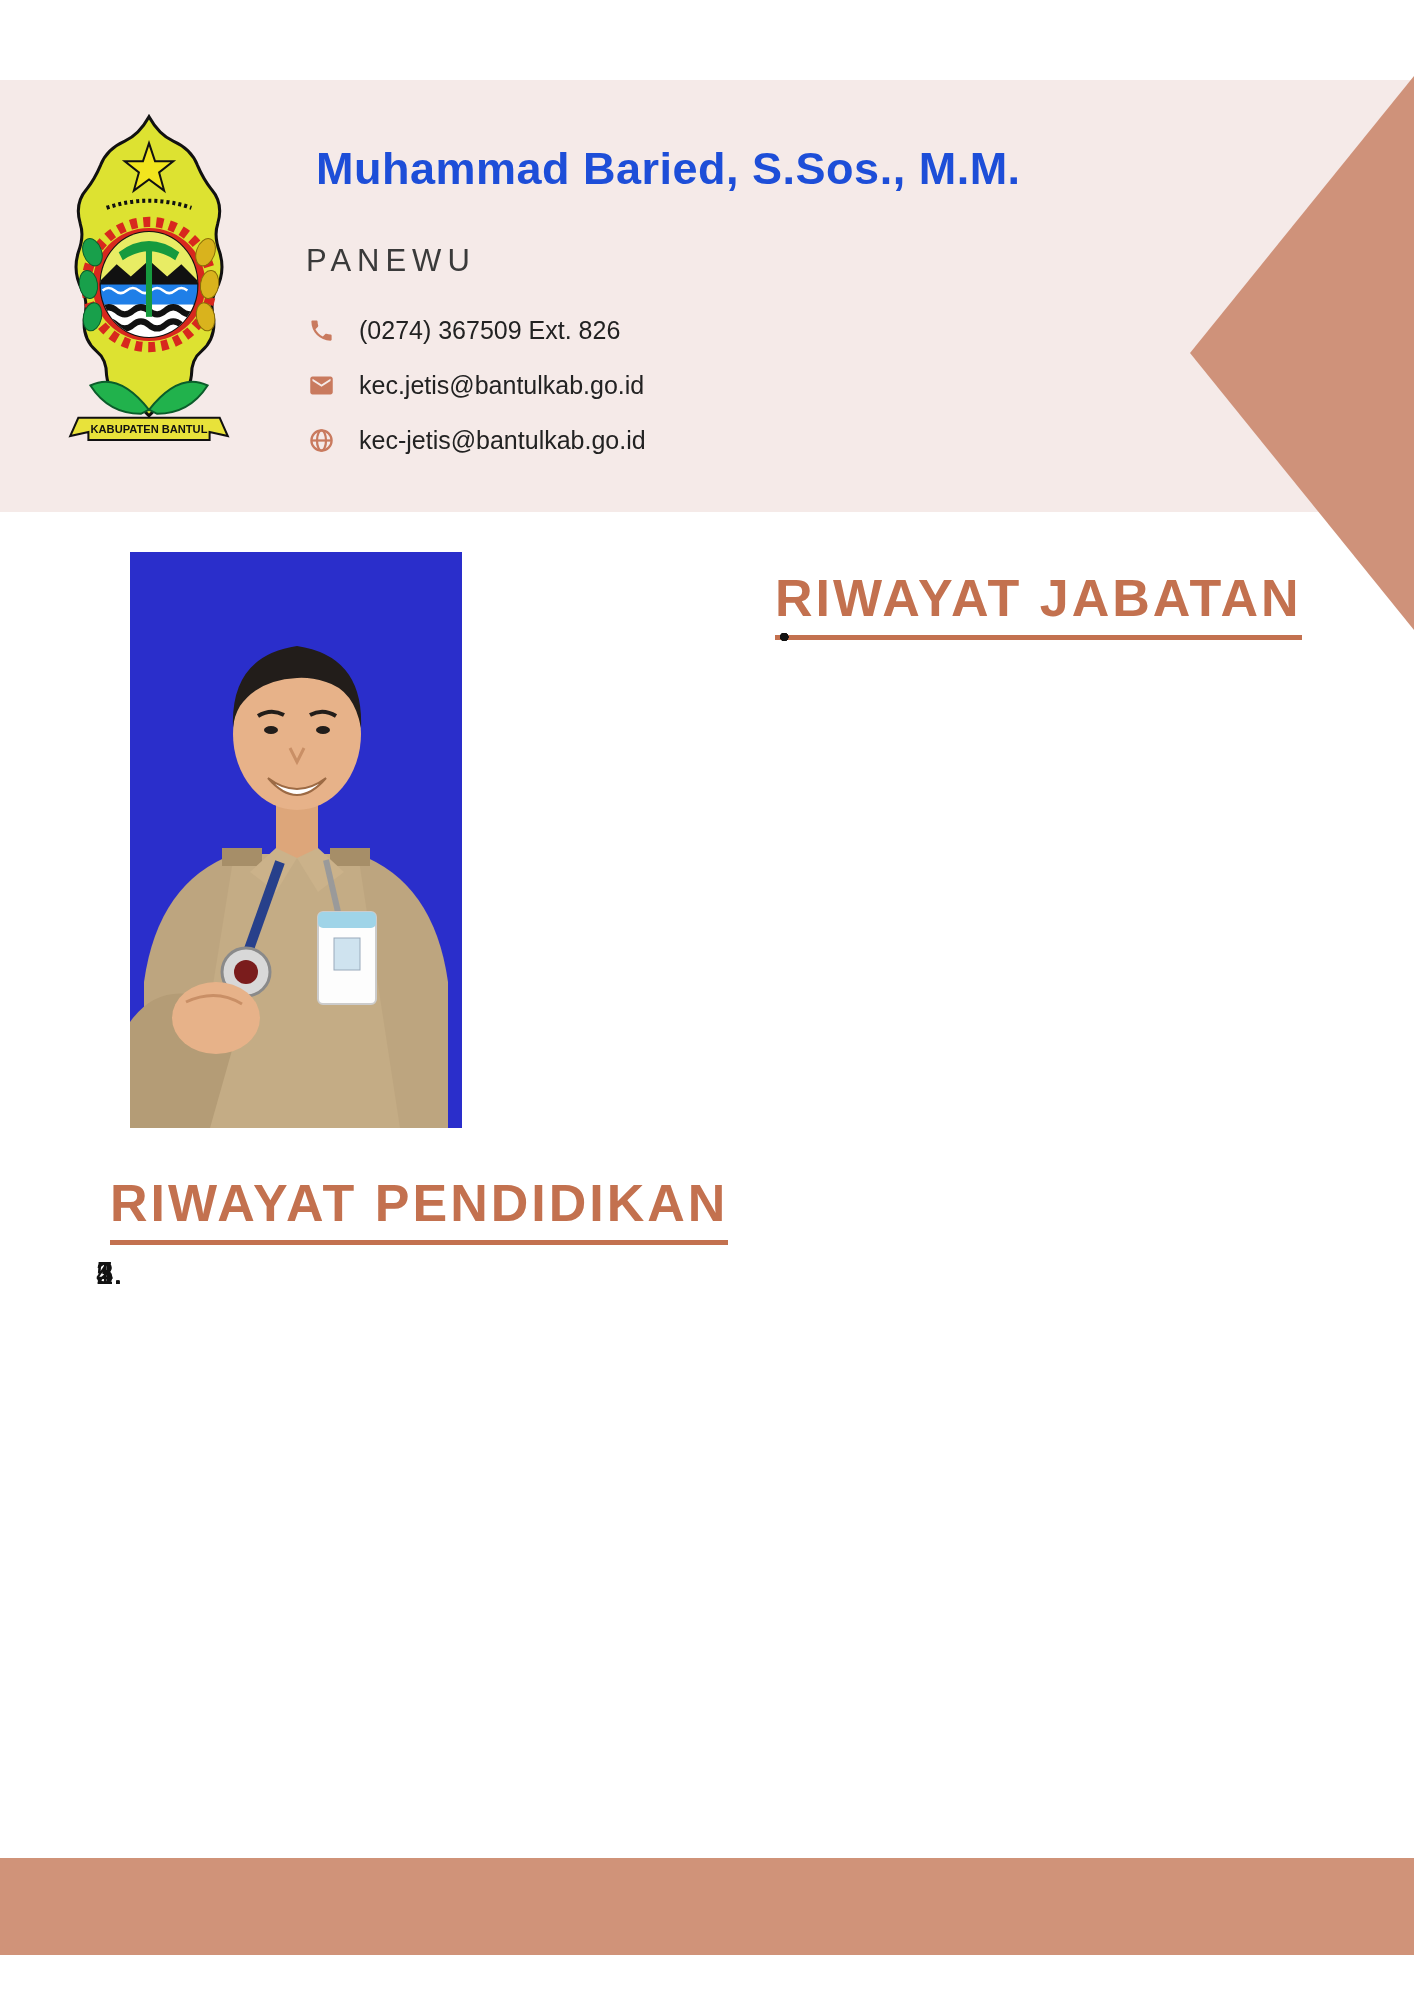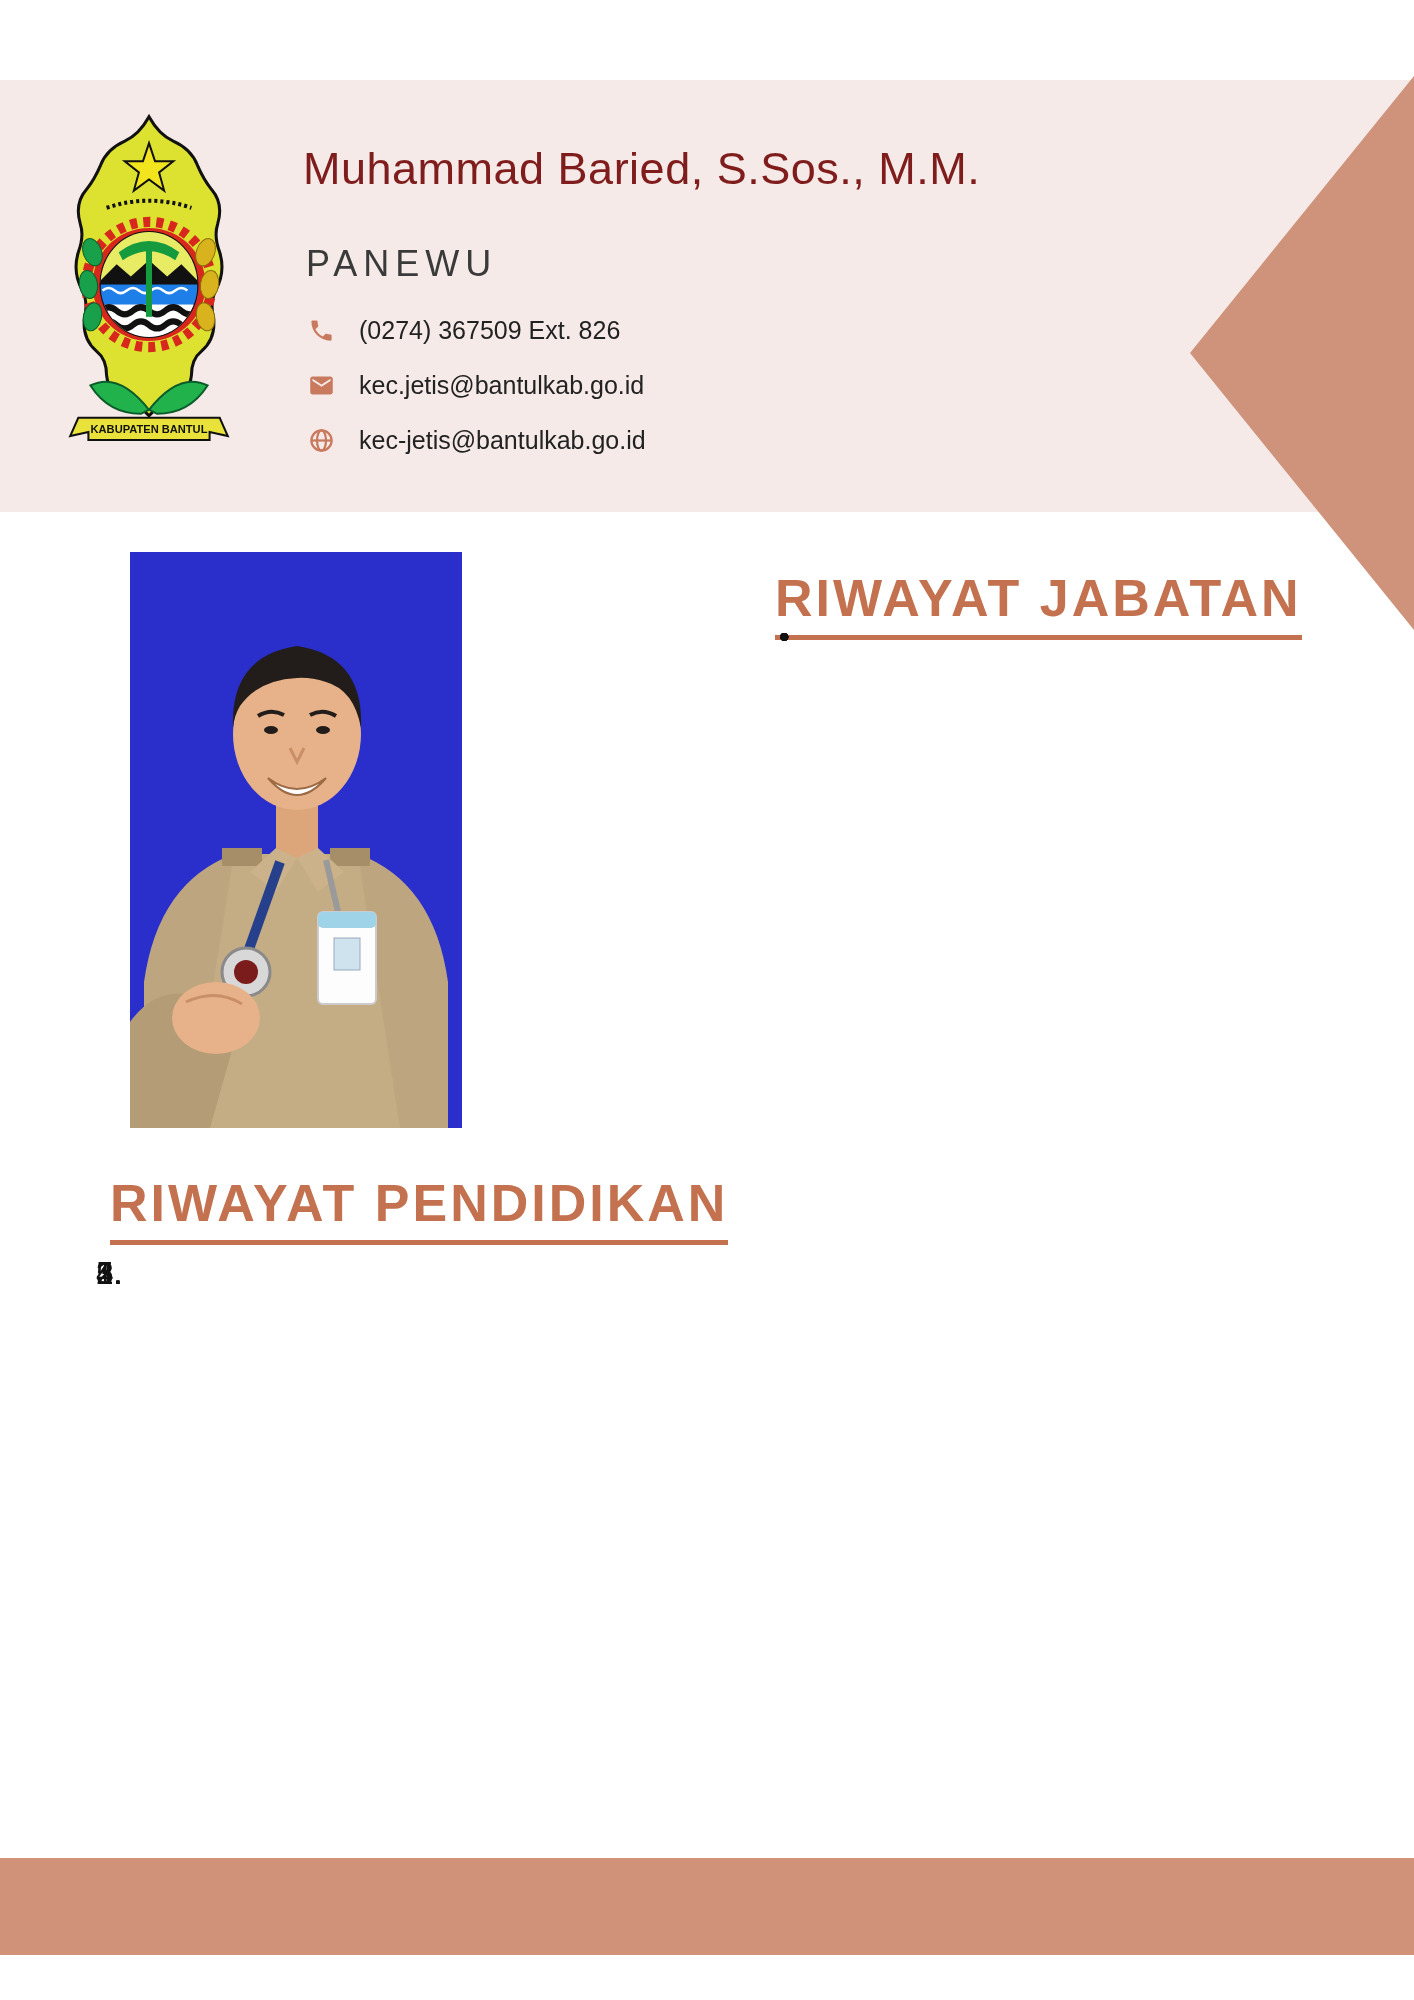--- a/index.html
+++ b/index.html
@@ -10,22 +10,22 @@
   }
   .header-band { position:absolute; left:0; top:80px; width:1414px; height:432px; background:#f5eae8; }
   .accent-triangle {
     position:absolute; left:1190px; top:76px; width:224px; height:554px;
     background:#cf927a; clip-path:polygon(100% 0, 0 50%, 100% 100%);
   }
   .bottom-bar { position:absolute; left:0; top:1858px; width:1414px; height:97px; background:#d09379; }
 
   .logo { position:absolute; left:48px; top:110px; width:202px; height:345px; }
 
-  .person-name { position:absolute; left:303px; top:143px; font-size:45px; font-weight:400; letter-spacing:.5px; color:#7f1d1d; }
-  .person-role { position:absolute; left:306px; top:243px; font-size:36px; font-weight:400; letter-spacing:6px; color:#3a3a3a; }
+  .person-name { position:absolute; left:316px; top:143px; font-size:45px; font-weight:700; letter-spacing:.5px; color:#1d4ed8; }
+  .person-role { position:absolute; left:306px; top:243px; font-size:31px; font-weight:400; letter-spacing:6px; color:#3a3a3a; }
 
   .contacts { position:absolute; left:308px; top:316px; display:flex; flex-direction:column; gap:26px; }
   .contact-row { display:flex; align-items:center; gap:24px; }
   .contact-row svg { width:27px; height:27px; flex:0 0 27px; }
   .contact-text { font-size:25px; color:#222222; }
 
   .photo { position:absolute; left:130px; top:552px; width:332px; height:576px; }
 
   .sec-heading {
     display:inline-block; font-size:52px; font-weight:800; letter-spacing:3px;

